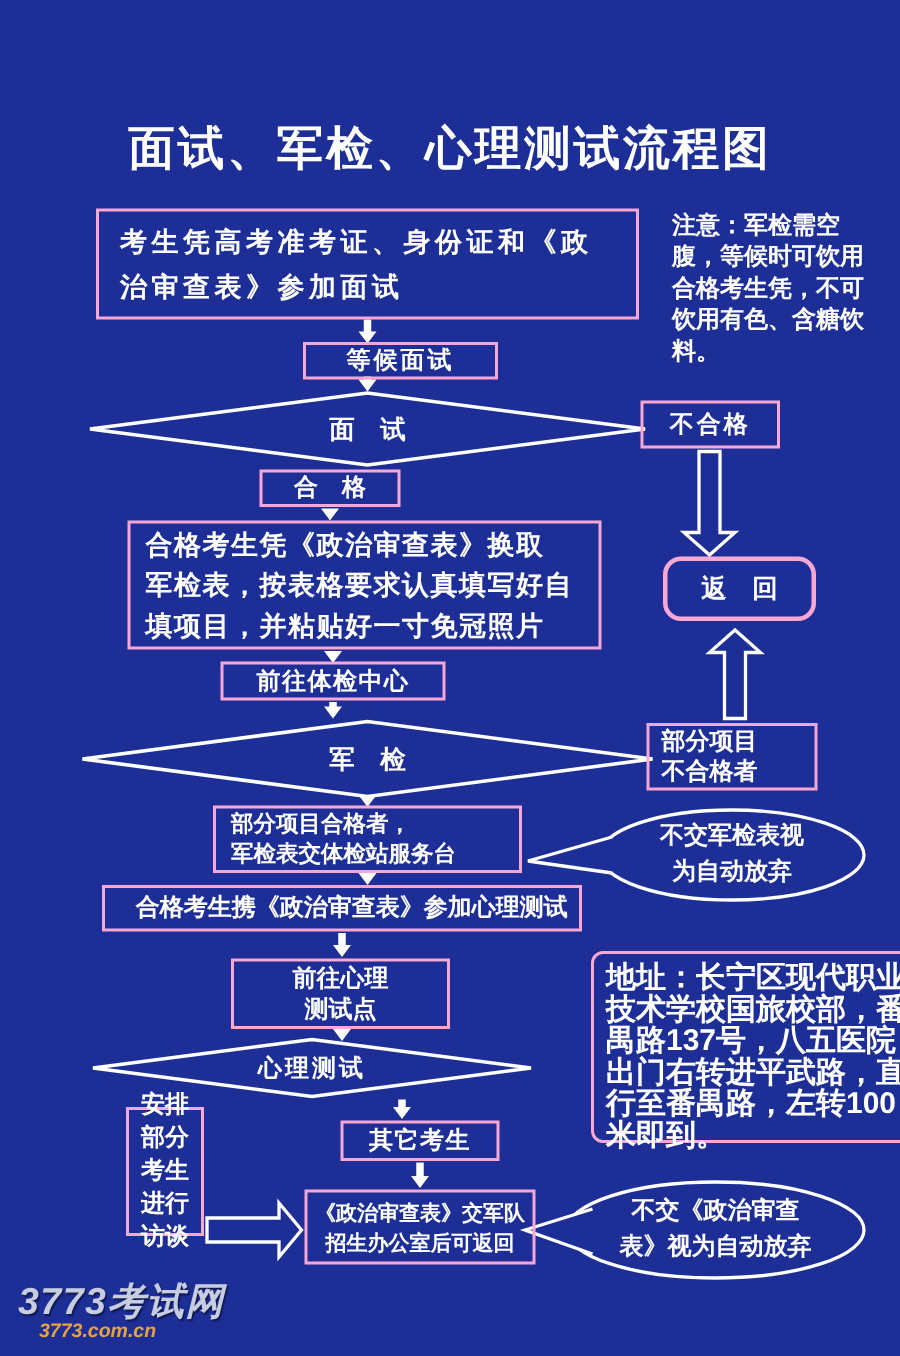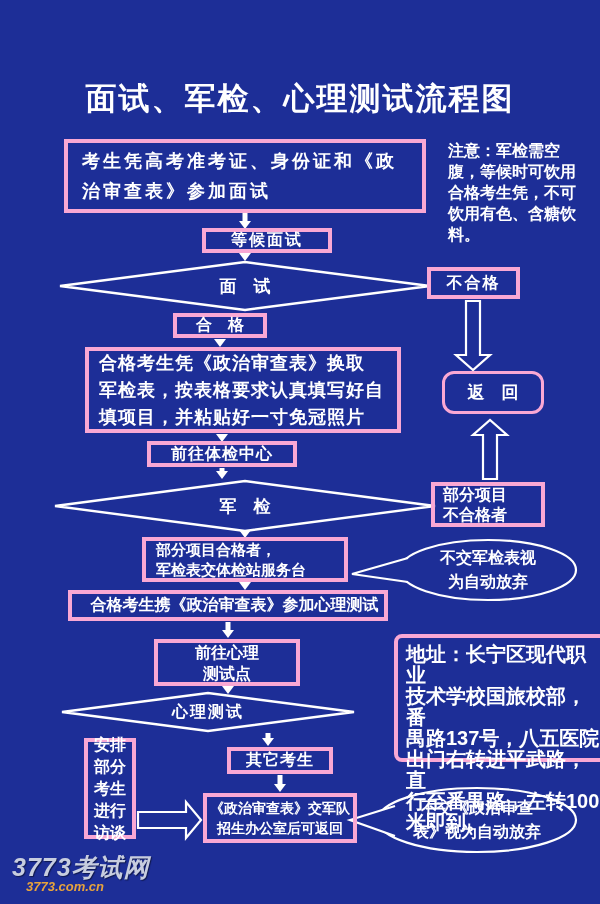--- a/index.html
+++ b/index.html
@@ -1,19 +1,19 @@
 <!DOCTYPE html>
 <html><head>
 <meta charset="utf-8">
 <style>
   html,body{margin:0;padding:0;background:#0a122e;}
   .canvas{position:relative;width:600px;height:904px;background:#1d2e97;overflow:hidden;
           font-family:"Liberation Sans",sans-serif;color:#fff;font-weight:bold;}
   .abs{position:absolute;margin-top:36px;}
-  .box{position:absolute;border:4px solid #f9a8d4;display:flex;align-items:center;justify-content:center;
+  .box{position:absolute;border:2px solid #f9a8d4;display:flex;align-items:center;justify-content:center;
        text-align:center;box-sizing:border-box;white-space:pre-line;background:transparent;}
   .box.left{justify-content:flex-start;text-align:left;}
   .txt{position:absolute;white-space:pre-line;}
   .lbl{position:absolute;display:flex;align-items:center;justify-content:center;text-align:center;white-space:pre-line;}
   .title{left:0;right:0;top:42px;text-align:center;font-size:31px;font-weight:900;letter-spacing:2px;}
   svg{position:absolute;left:0;top:0;pointer-events:none;}
   .wm1{position:absolute;left:12px;top:851px;font-size:25px;font-weight:900;font-style:italic;
        color:#c7cddf;letter-spacing:1px;text-shadow:1px 1px 1px #10194f;}
   .wm2{position:absolute;left:26px;top:879px;font-size:13px;font-style:italic;color:#e8a33c;}
 </style>
@@ -98,21 +98,21 @@
 
   <div class="box left" style="left:394px;top:634px;width:222px;height:128px;font-size:20px;line-height:21px;padding:6px 8px;border-radius:8px;align-items:flex-start;">地址：长宁区现代职业
 技术学校国旅校部，番
 禺路137号，八五医院
 出门右转进平武路，直
 行至番禺路，左转100
 米即到。</div>
 
   <div class="lbl" style="left:62px;top:700px;width:292px;height:24px;font-size:16px;letter-spacing:2px;">心理测试</div>
 
-  <div class="box" style="left:84px;top:738px;width:52px;height:101px;font-size:16px;line-height:22px;">安排
+  <div class="box" style="left:84px;top:738px;width:52px;height:86px;font-size:16px;line-height:22px;">安排
 部分
 考生
 进行
 访谈</div>
 
   <div class="box" style="left:227px;top:747px;width:106px;height:27px;font-size:16px;letter-spacing:1px;">其它考生</div>
 
   <div class="box" style="left:203px;top:793px;width:154px;height:50px;font-size:14px;line-height:20px;">《政治审查表》交军队
 招生办公室后可返回</div>
 

